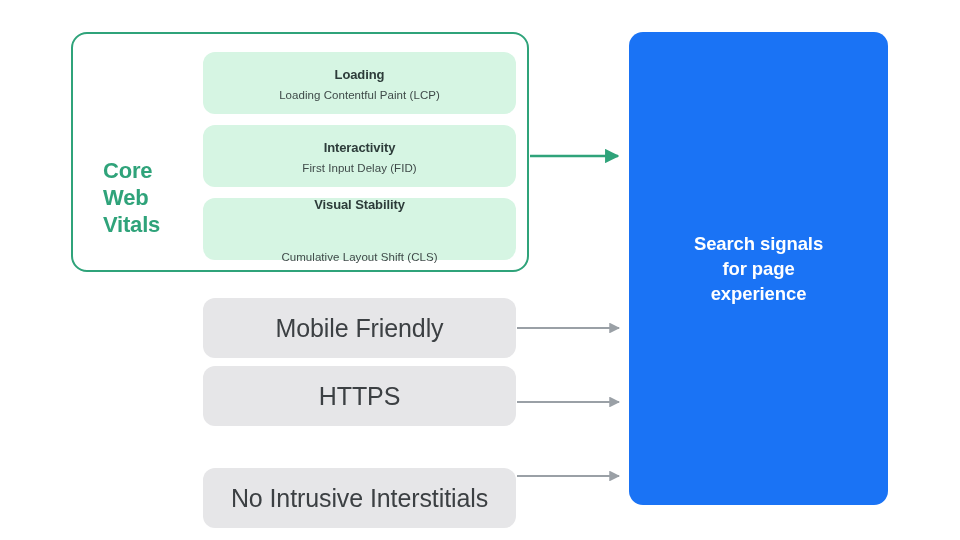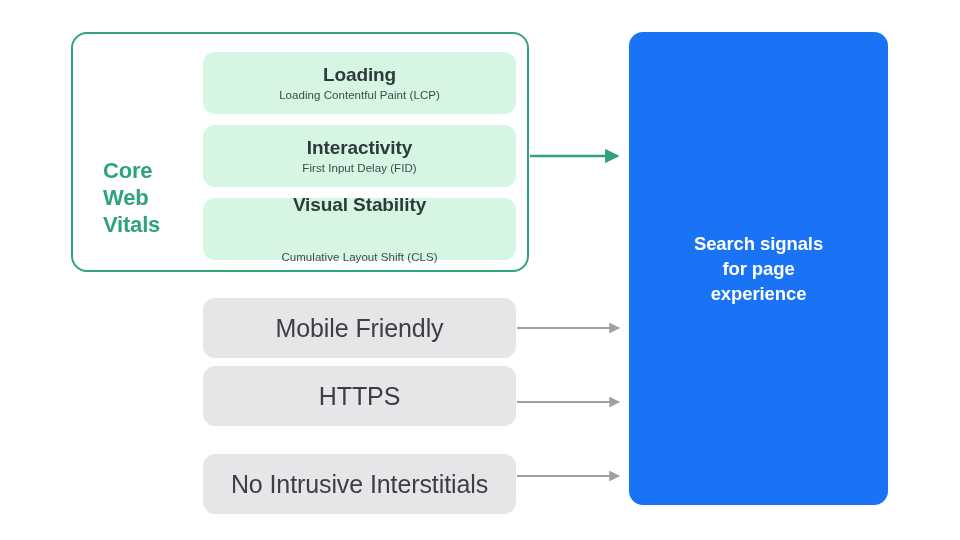--- a/index.html
+++ b/index.html
@@ -61,21 +61,21 @@
     flex-direction: column;
     align-items: center;
     justify-content: center;
   }
   .vital-card.c1 { top: 52px; }
   .vital-card.c2 { top: 125px; }
   .vital-card.c3 { top: 198px; gap: 32px; }
 
   .vital-title {
     color: #2d3c3a;
-    font-size: 19px;
+    font-size: 13px;
     font-weight: bold;
     line-height: 22px;
     letter-spacing: -0.1px;
   }
   .vital-sub {
     color: #3f4a49;
     font-size: 11.5px;
     font-weight: normal;
     line-height: 16px;
     margin-top: 1px;
@@ -90,21 +90,21 @@
     height: 60px;
     background: #e6e6e8;
     border-radius: 12px;
     display: flex;
     align-items: center;
     justify-content: center;
     box-sizing: border-box;
   }
   .gray-card.g1 { top: 298px; }
   .gray-card.g2 { top: 366px; }
-  .gray-card.g3 { top: 454px; text-align: right; }
+  .gray-card.g3 { top: 468px; text-align: right; }
 
   .gray-label {
     color: #3c4043;
     font-size: 25px;
     font-weight: normal;
     line-height: 22px;
     letter-spacing: -0.1px;
   }
 
   

